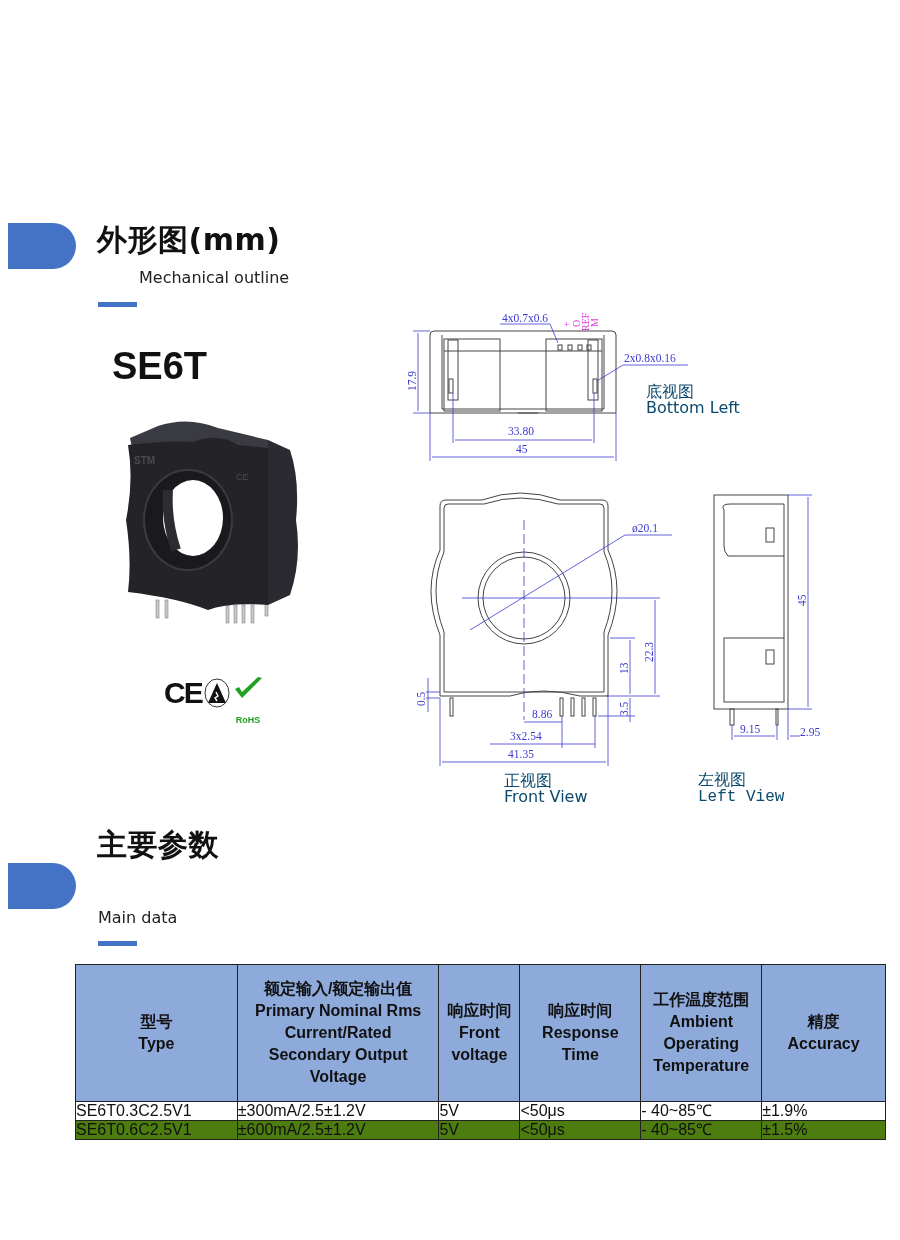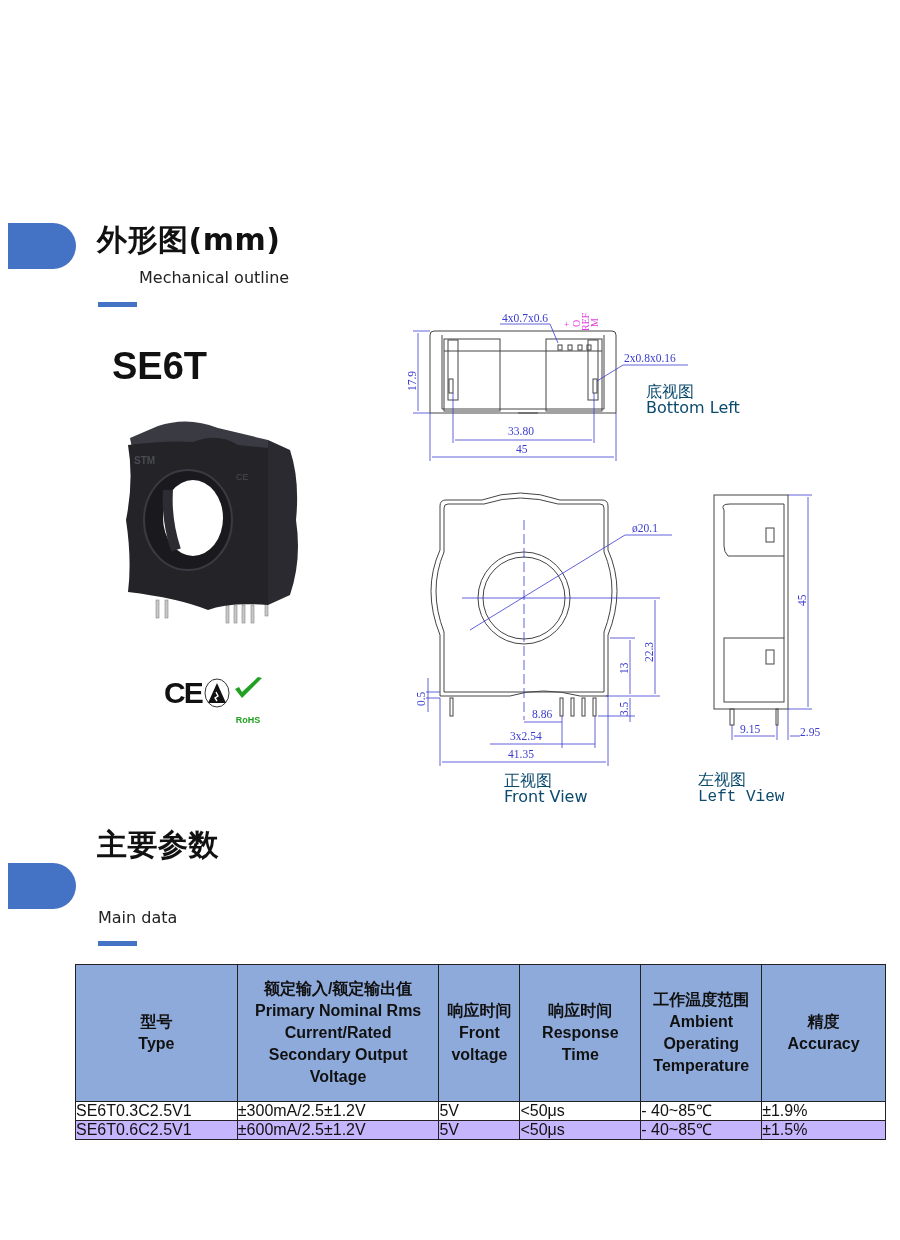--- a/index.html
+++ b/index.html
@@ -14,21 +14,21 @@
   .product-name { position:absolute; left:112px; top:345px; font-size:38px; font-weight:bold; font-family:"Liberation Sans", sans-serif; }
   .caption { position:absolute; font-size:16px; color:#0c4a6e; line-height:16px; }
   svg text.dim { font-family:"Liberation Serif", serif; fill:#3a3ad0; font-size:11.5px; }
   svg text.pin { font-family:"Liberation Serif", serif; fill:#e040e0; font-size:10px; }
   table.spec { position:absolute; left:75px; top:964px; width:811px; border-collapse:collapse;
                font-family:"Liberation Sans", sans-serif; }
   table.spec th { background:#8eaadb; border:1.5px solid #222; font-weight:bold; font-size:16px;
                   line-height:22px; padding:0 4px; height:136px; color:#111; }
   table.spec td { border:1.5px solid #222; font-size:16px; text-align:left; height:18px; line-height:18px; padding:0; color:#111; }
   table.spec tr.r1 td { background:#ffffff; }
-  table.spec tr.r2 td { background:#c4b5fd; }
+  table.spec tr.r2 td { background:#4d7c0f; }
 </style>
 </head>
 <body>
 
 <div class="sec-pill" style="top:223px;"></div>
 <div class="sec-title" style="top:220px;">外形图(mm)</div>
 <div class="sec-sub" style="top:268px;margin-left:41px;">Mechanical outline</div>
 <div class="sec-bar" style="top:302px;"></div>
 
 <div class="product-name">SE6T</div>

